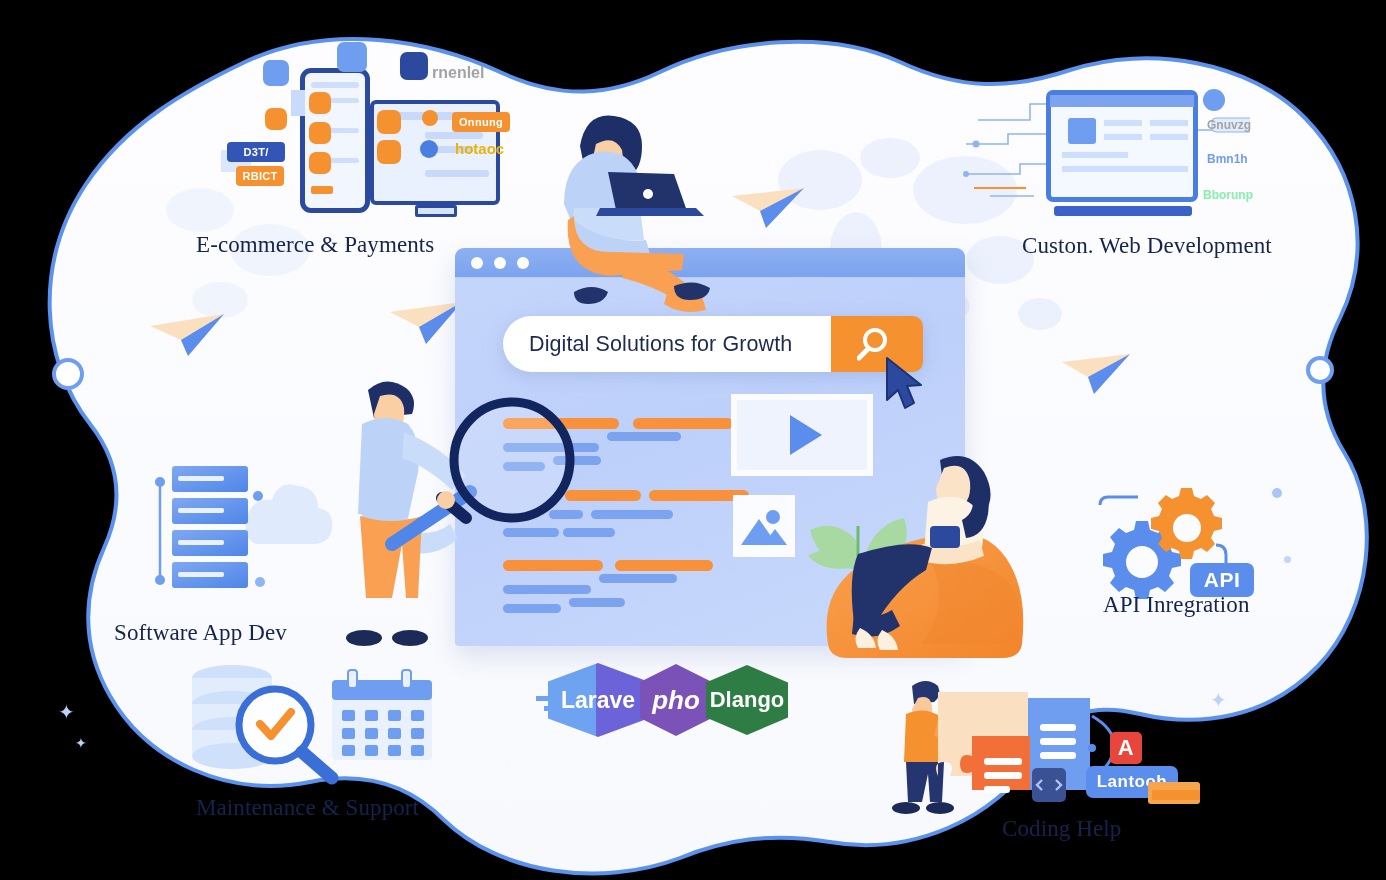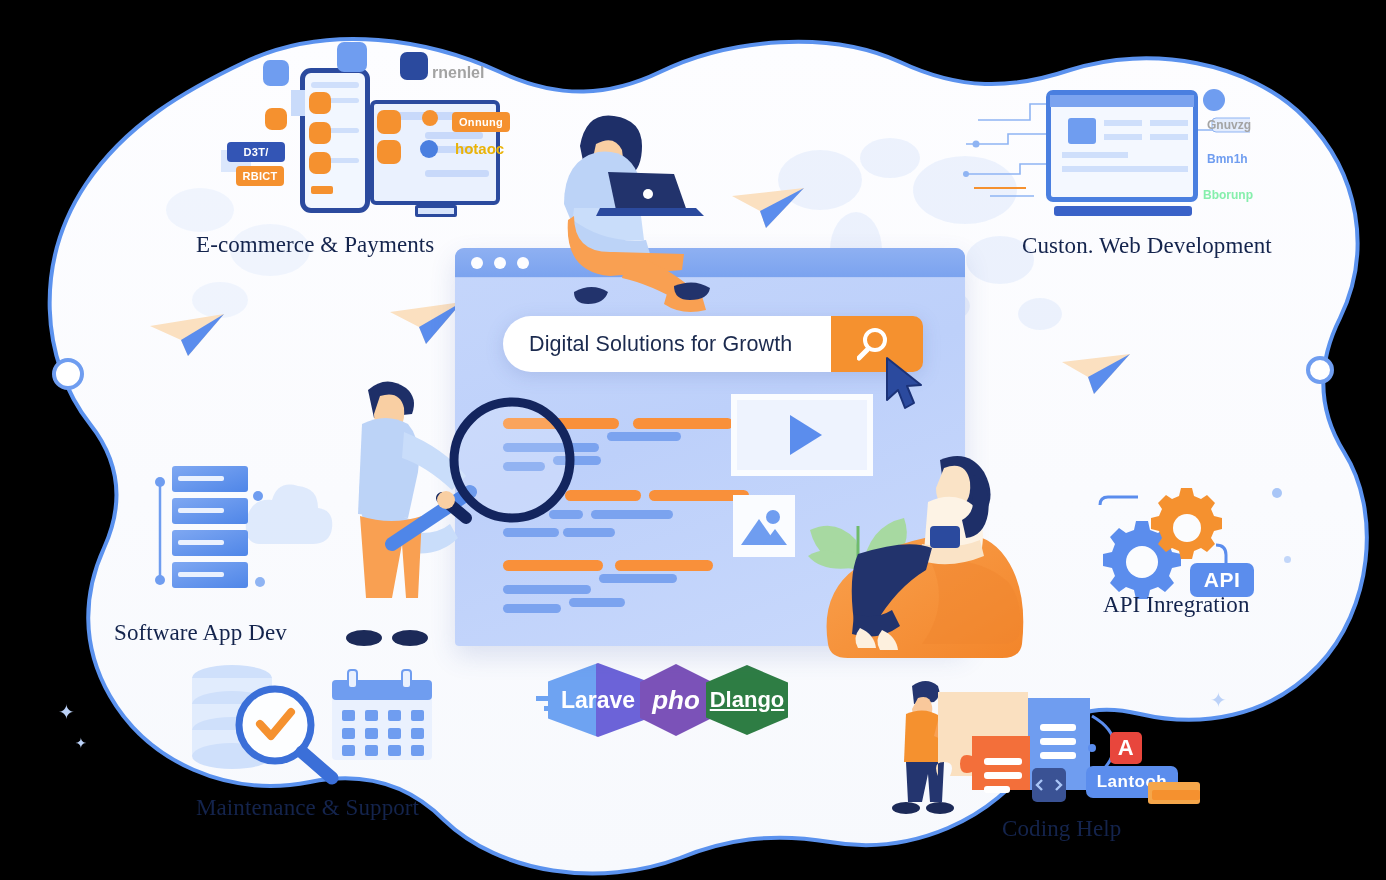--- a/index.html
+++ b/index.html
@@ -394,21 +394,21 @@
     <svg width="260" height="78" viewBox="0 0 260 78">
       <g fill="#6ea3f2">
         <path d="M6 34 h40 v5 H6 Z"></path>
         <path d="M14 44 h34 v5 H14 Z"></path>
         <path d="M26 24 q18-10 34 2 l-8 10 Z"></path>
       </g>
     </svg>
   </div>
   <div class="hexbadge" style="left:548px; top:663px; width:100px; height:74px; background:linear-gradient(90deg,#6ea3f2 0%,#6ea3f2 48%,#6c63d8 48%,#6c63d8 100%); font-size:23px;">Larave</div>
   <div class="hexbadge" style="left:640px; top:664px; width:72px; height:72px; background:#7b52b8; font-size:26px; font-style:italic;">pho</div>
-  <div class="hexbadge" style="left:706px; top:665px; width:82px; height:70px; background:#2e7d44; font-size:22px;text-decoration:underline;">Dlango</div>
+  <div class="hexbadge" style="left:706px; top:665px; width:82px; height:70px; background:#2e7d44; font-size:22px;">Dlango</div>
 
   <div class="abs" style="left:880px; top:668px; width:300px; height:150px;">
     <svg width="300" height="150" viewBox="0 0 300 150">
 
       <g>
         <path d="M32 18 q14-10 26 0 q4 10-4 16 l-20 2 Z" fill="#24356f"></path>
         <path d="M38 30 q12-4 14 8 q2 12-10 13 q-10 0-10-10 Z" fill="#f9c89b"></path>
         <path d="M26 46 q18-8 34 2 l6 46 H24 Z" fill="#f5912f"></path>
         <path d="M58 52 q22 6 30 22 l-10 8 q-14-10-24-14 Z" fill="#f9a052"></path>
         <path d="M26 94 h38 l-2 40 h-12 l-2-28 -6 28 H28 Z" fill="#24356f"></path>

